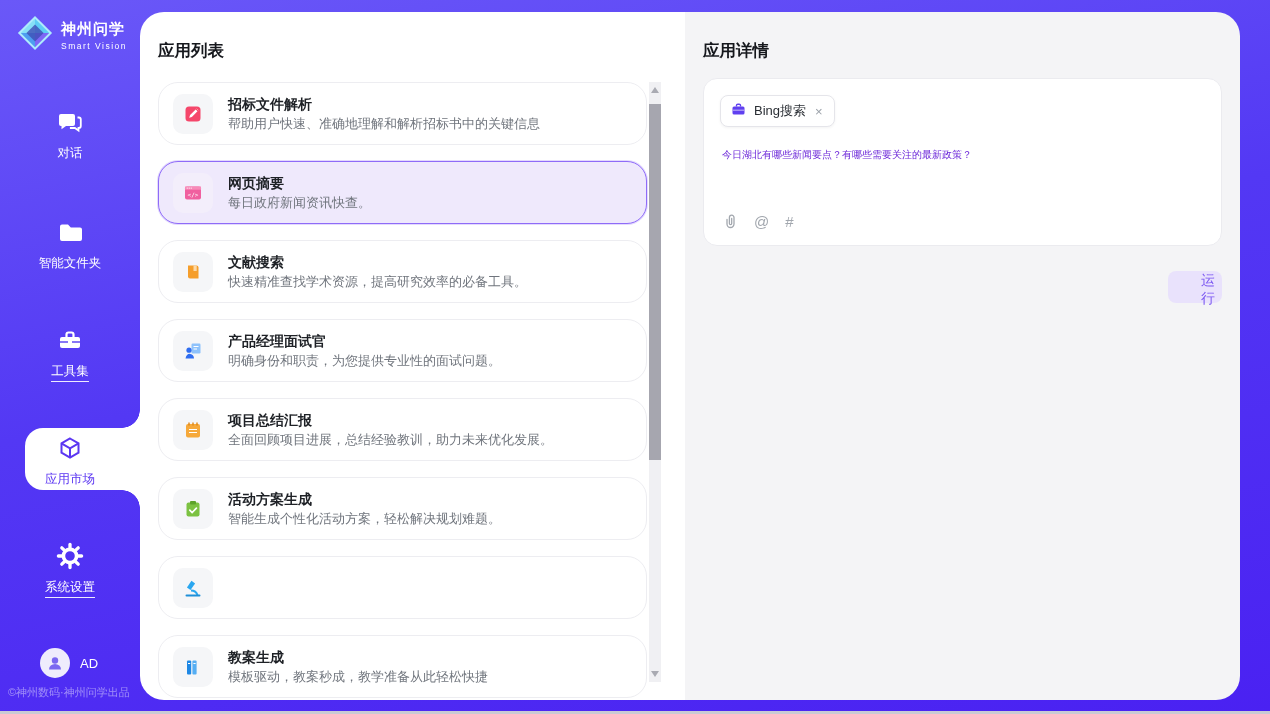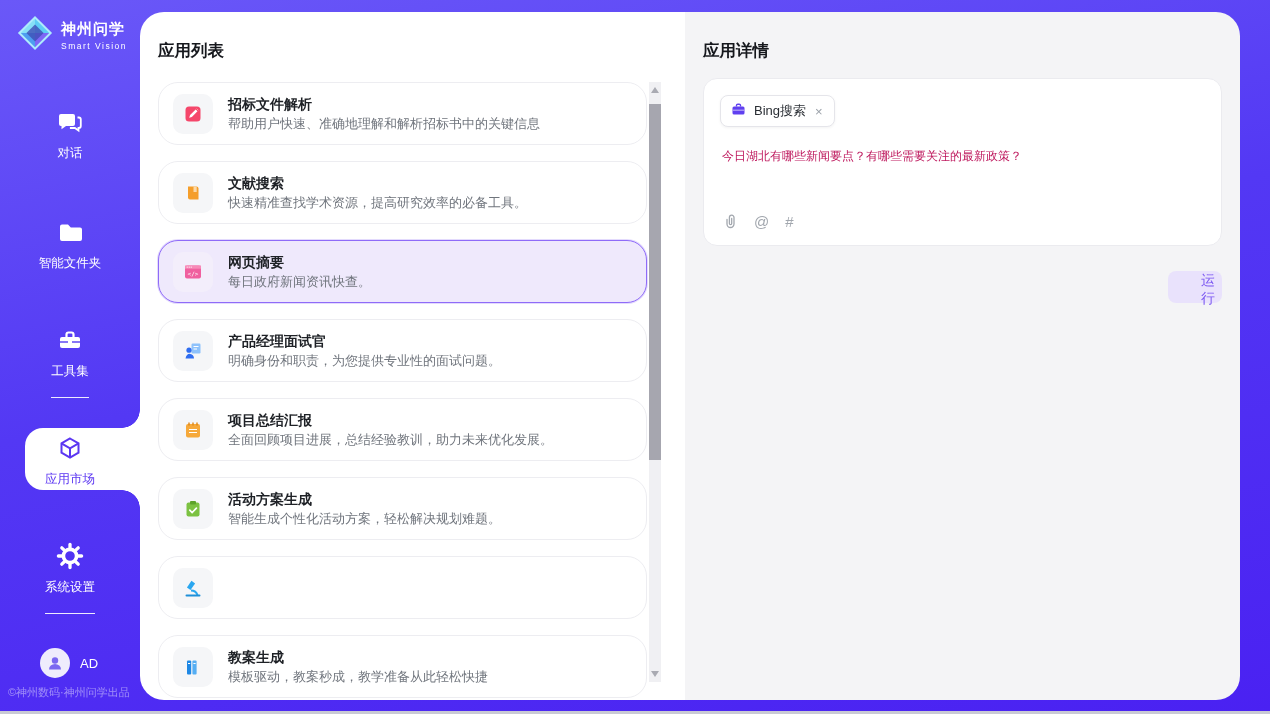--- a/index.html
+++ b/index.html
@@ -8,21 +8,21 @@
        background:linear-gradient(168deg,#6a58f8 0%,#5338f4 45%,#4a21f2 100%);}
   #bottom-strip{position:absolute;left:0;right:0;bottom:0;height:3px;background:#c9cad4;}
 
   
   .sidebar{position:absolute;left:0;top:0;width:140px;height:714px;color:#fff;}
   .logo{position:absolute;top:14px;left:16px;display:flex;align-items:center;gap:7px;}
   .logo-text .cn{font-size:15px;font-weight:700;letter-spacing:1px;}
   .logo-text .en{font-size:8.5px;letter-spacing:1.5px;margin-top:2px;}
   .nav-item{position:absolute;left:0;width:140px;text-align:center;cursor:pointer;}
   .nav-item .lbl{display:inline-block;margin-top:5px;font-size:12.5px;color:#fff;}
-  .nav-item .lbl.u{border-bottom:1px solid rgba(255,255,255,.9);padding-bottom:17px;}
+  .nav-item .lbl.u{border-bottom:1px solid rgba(255,255,255,.9);padding-bottom:1px;}
   .nav-item.active .lbl{color:#5b36f2;}
   .bump{position:absolute;left:25px;top:428px;width:115px;height:62px;background:#fff;
         border-radius:18px 0 0 18px;}
   .bump::before{content:"";position:absolute;right:0;top:-18px;width:18px;height:18px;
         background:radial-gradient(circle at 0 0,rgba(0,0,0,0) 17.5px,#fff 18px);}
   .bump::after{content:"";position:absolute;right:0;bottom:-18px;width:18px;height:18px;
         background:radial-gradient(circle at 0 100%,rgba(0,0,0,0) 17.5px,#fff 18px);}
   .user-row{position:absolute;left:40px;top:648px;display:flex;align-items:center;gap:10px;cursor:pointer;}
   .avatar{width:30px;height:30px;border-radius:50%;background:#efecfc;display:flex;align-items:center;justify-content:center;}
   .user-name{font-size:13px;color:#fff;}
@@ -56,21 +56,21 @@
   .scroll-thumb{position:absolute;left:0;top:22px;width:12px;height:356px;background:#a6a6af;}
 
   
   .detail-card{position:absolute;top:66px;left:18px;right:18px;height:166px;background:#fff;
                border:1px solid #ebebef;border-radius:14px;}
   .tool-tag{position:absolute;top:16px;left:16px;height:30px;display:inline-flex;align-items:center;gap:8px;
             padding:0 10px;background:#fff;border:1px solid #e5e5ea;border-radius:8px;
             box-shadow:0 1px 3px rgba(0,0,0,.05);cursor:pointer;}
   .tag-label{font-size:13px;color:#2a2e34;}
   .tag-close{font-size:13px;color:#9aa0a8;cursor:pointer;padding:0 1px;}
-  .query-text{position:absolute;top:68px;left:18px;right:18px;font-size:12px;color:#be185d;line-height:1.5;}
+  .query-text{position:absolute;top:68px;left:18px;right:18px;font-size:10px;color:#6d28d9;line-height:1.5;}
   .attach-row{position:absolute;bottom:15px;left:18px;display:flex;align-items:center;gap:16px;color:#a2a7ae;}
   .attach-row .txt-ic{font-size:15px;line-height:1;cursor:pointer;}
   .attach-row svg{cursor:pointer;display:block;}
   .run-btn{position:absolute;top:259px;right:18px;width:54px;height:32px;background:#e9e2fc;color:#7b57f2;
            border:none;border-radius:8px;font-size:14px;cursor:pointer;font-family:inherit;padding-left:32px;}
 </style>
 </head>
 <body>
 
 <div id="app">
@@ -182,47 +182,47 @@
               <path d="M6.2 13.8 l0.9 -2.7 5.6 -5.6 1.8 1.8 -5.6 5.6 -2.7 0.9 z" fill="#fff"></path>
               <path d="M13.6 4.6 l1.8 1.8" stroke="#f99" stroke-width="1"></path>
             </svg>
           </div>
           <div class="card-text">
             <div class="card-title">招标文件解析</div>
             <div class="card-desc">帮助用户快速、准确地理解和解析招标书中的关键信息</div>
           </div>
         </div>
 
-        <div class="card">
-          <div class="tile">
-            <svg width="20" height="20" viewBox="0 0 20 20">
-              <path d="M5 3.5 h8.5 a2 2 0 0 1 2 2 V16.5 H7 a2 2 0 0 1 -2 -2 z" fill="#f59e2b"></path>
-              <rect x="10.5" y="3.5" width="3.2" height="5.5" fill="#fcd9a8"></rect>
-            </svg>
-          </div>
-          <div class="card-text">
-            <div class="card-title">文献搜索</div>
-            <div class="card-desc">快速精准查找学术资源，提高研究效率的必备工具。</div>
-          </div>
-        </div>
-
         <div class="card selected">
           <div class="tile">
             <svg width="20" height="20" viewBox="0 0 20 20">
               <rect x="2" y="3.5" width="16" height="13" rx="2" fill="#f0609f"></rect>
               <rect x="2" y="3.5" width="16" height="3.2" fill="#f78ab8"></rect>
               <circle cx="4.2" cy="5.1" r="0.6" fill="#fff"></circle>
               <circle cx="6.2" cy="5.1" r="0.6" fill="#fff"></circle>
               <circle cx="8.2" cy="5.1" r="0.6" fill="#fff"></circle>
               <text x="10" y="13.6" font-size="6" fill="#fff" text-anchor="middle" font-family="'DejaVu Sans Mono',monospace">&lt;/&gt;</text>
             </svg>
           </div>
           <div class="card-text">
             <div class="card-title">网页摘要</div>
             <div class="card-desc">每日政府新闻资讯快查。</div>
+          </div>
+        </div>
+
+        <div class="card">
+          <div class="tile">
+            <svg width="20" height="20" viewBox="0 0 20 20">
+              <path d="M5 3.5 h8.5 a2 2 0 0 1 2 2 V16.5 H7 a2 2 0 0 1 -2 -2 z" fill="#f59e2b"></path>
+              <rect x="10.5" y="3.5" width="3.2" height="5.5" fill="#fcd9a8"></rect>
+            </svg>
+          </div>
+          <div class="card-text">
+            <div class="card-title">文献搜索</div>
+            <div class="card-desc">快速精准查找学术资源，提高研究效率的必备工具。</div>
           </div>
         </div>
 
         <div class="card">
           <div class="tile">
             <svg width="20" height="20" viewBox="0 0 20 20">
               <rect x="8.5" y="2.5" width="9" height="10" rx="1.2" fill="#8ec2fb"></rect>
               <path d="M10.5 5.5 h5 M10.5 8 h3.5" stroke="#fff" stroke-width="1.1"></path>
               <circle cx="6" cy="9.2" r="2.6" fill="#2f6df0"></circle>
               <path d="M2.5 17.5 q1.2 -5.2 4.8 -4.6 t3.7 4.6 z" fill="#2f6df0"></path>

